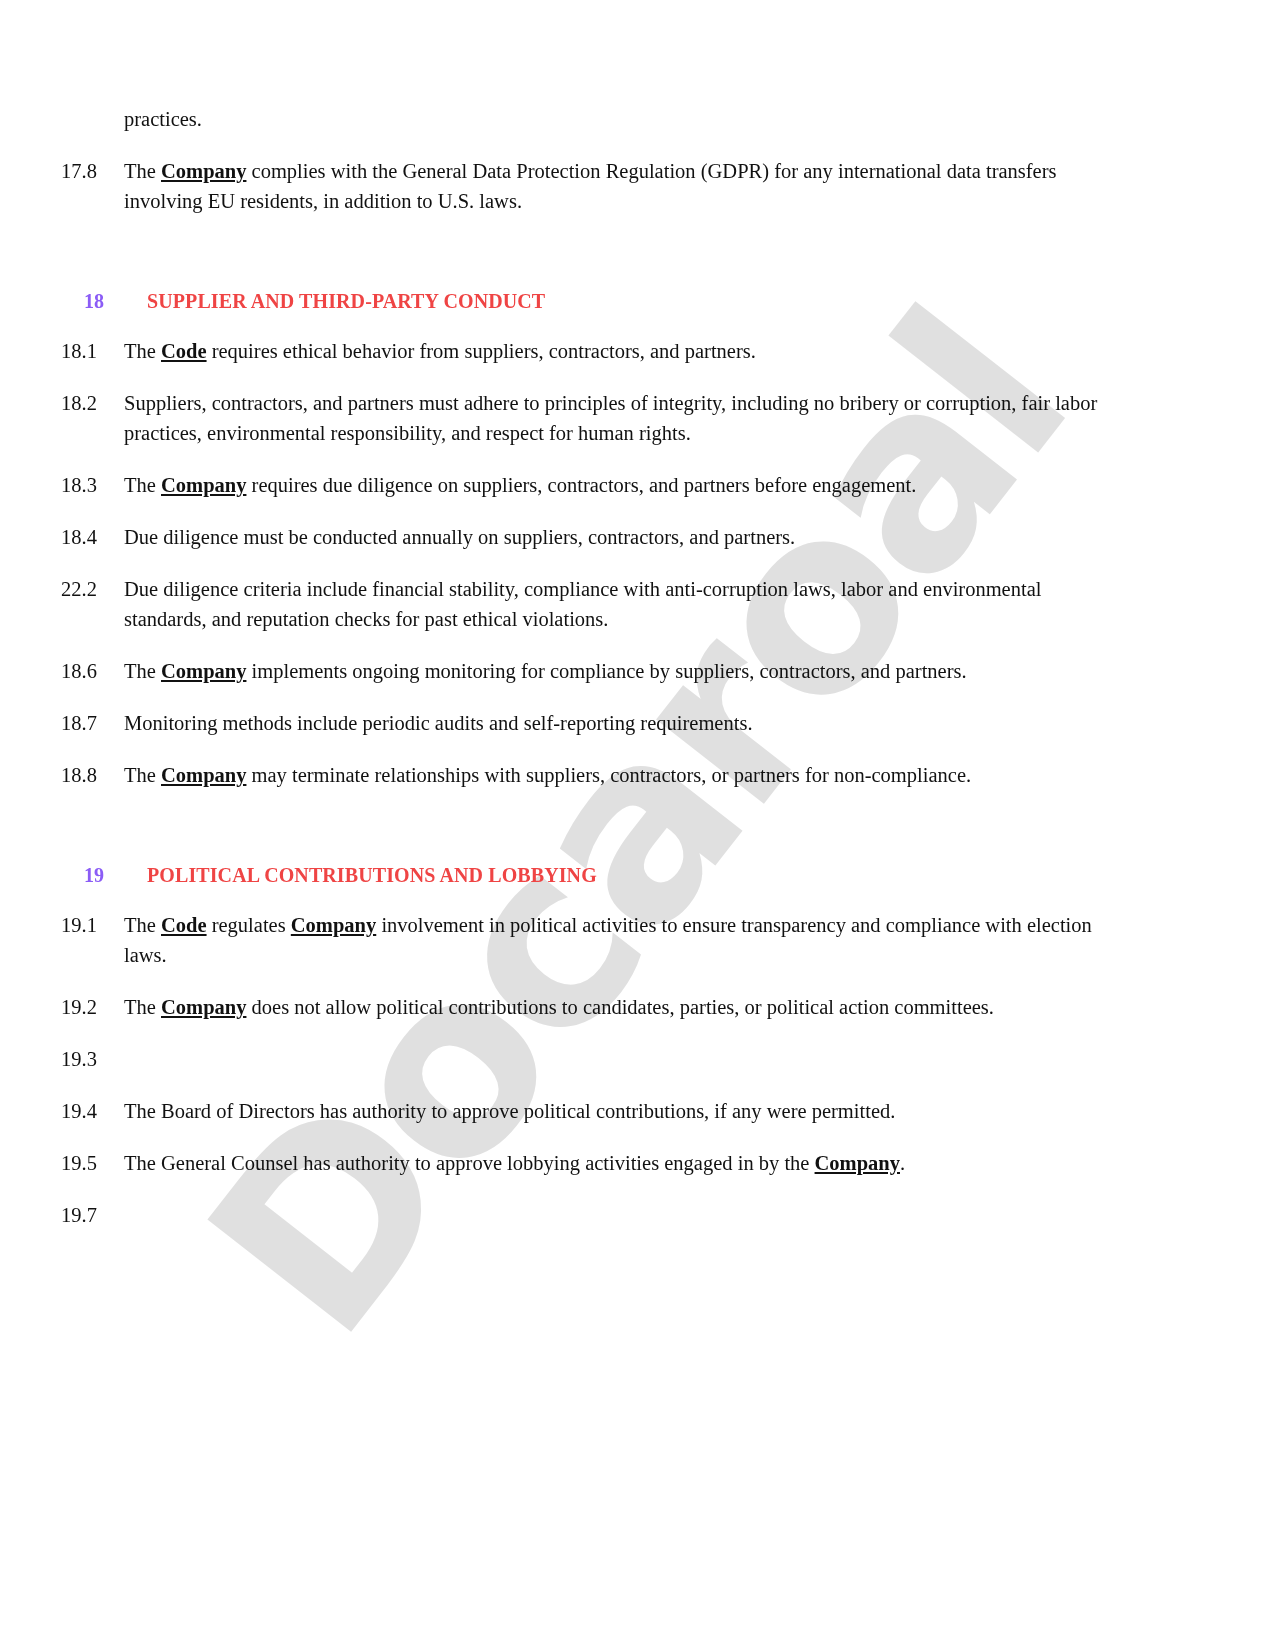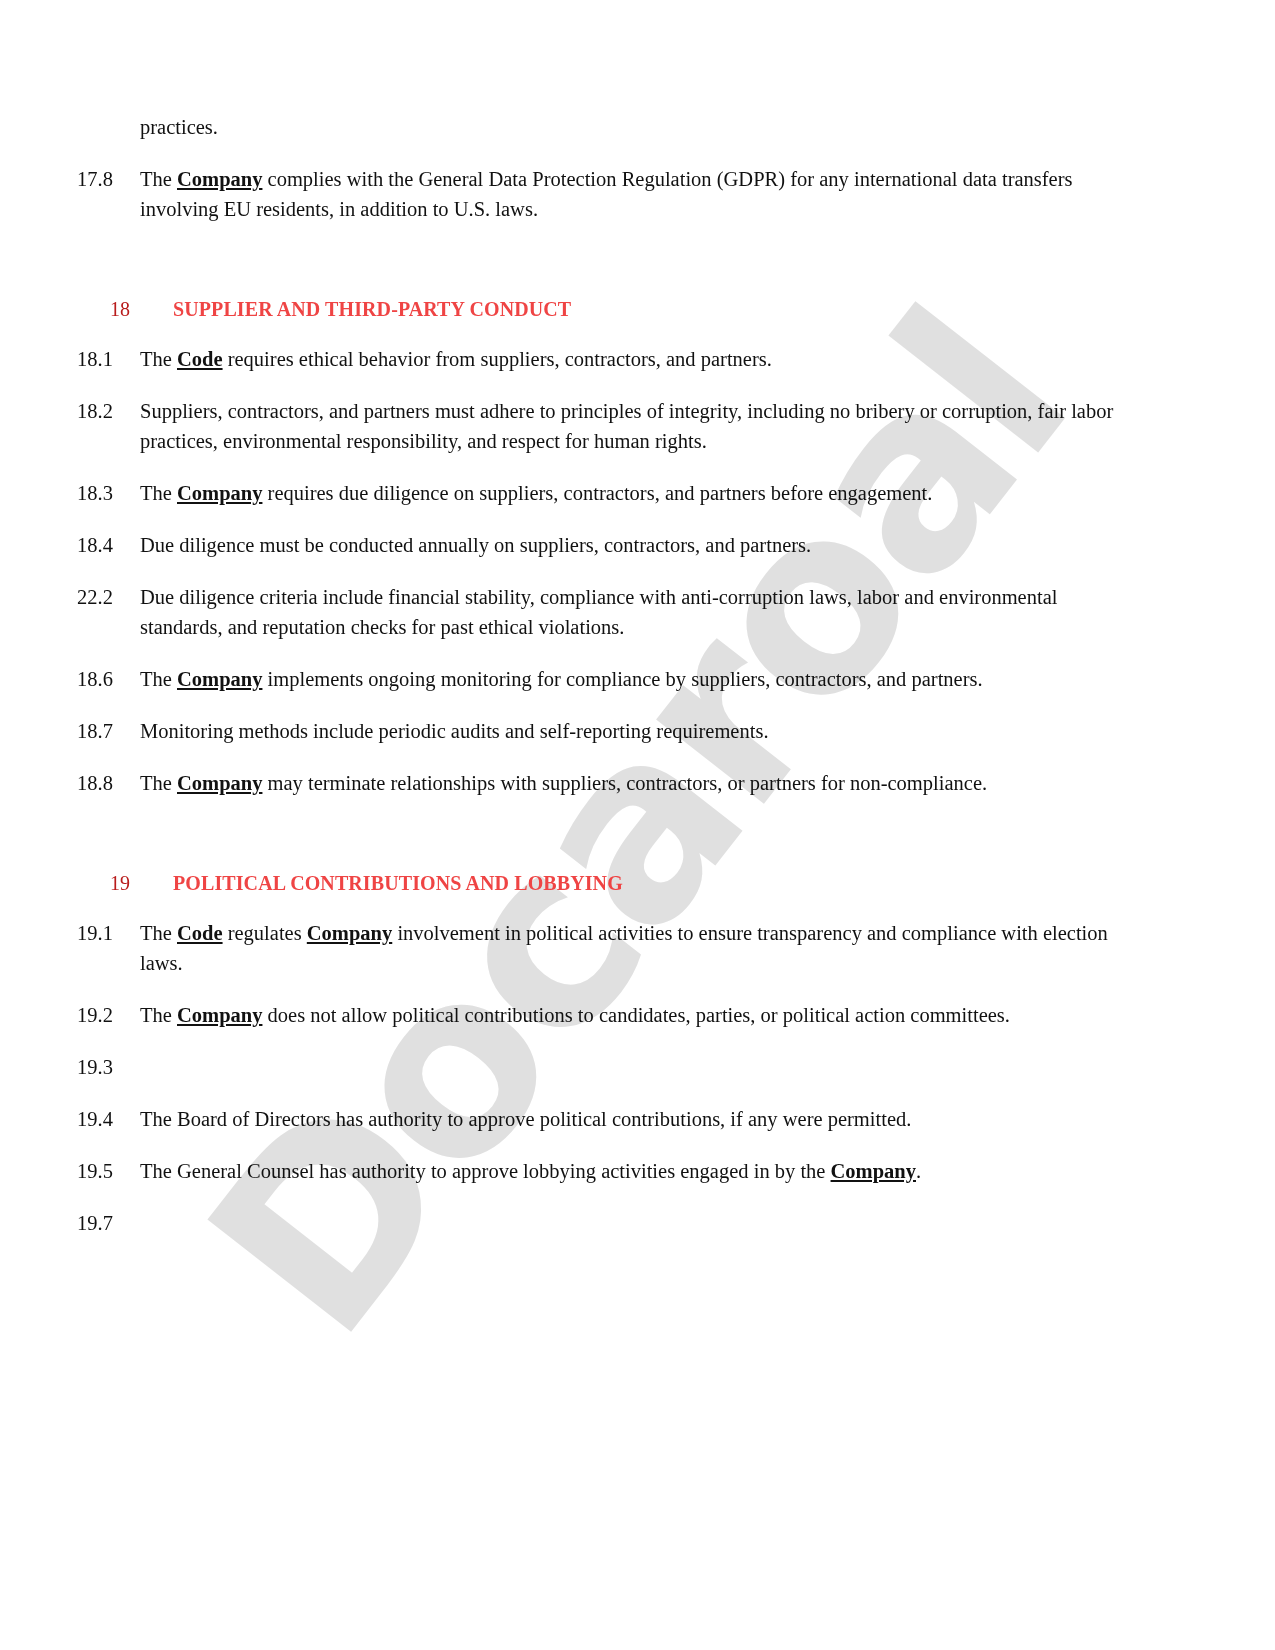--- a/index.html
+++ b/index.html
@@ -49,36 +49,36 @@
     color: #e0e0e0;
     white-space: nowrap;
     user-select: none;
     line-height: 1;
   }
 
   
   .content {
     position: absolute;
     left: 0;
-    top: 8px;
+    top: 0;
     width: 1275px;
     z-index: 2;
     padding-top: 104px;
   }
 
   .clause {
     display: flex;
     align-items: flex-start;
     margin: 0 0 22px 0;
     padding: 0;
   }
   .clause-num {
     width: 63px;
     flex: 0 0 63px;
-    margin-left: 77px;
+    margin-left: 61px;
     font-size: 20.5px;
     line-height: 30px;
     color: #111111;
     white-space: nowrap;
   }
   .clause-body {
     flex: 1 1 auto;
     margin-right: 155px;
     font-size: 20.5px;
     line-height: 30px;
@@ -97,25 +97,25 @@
 
   .section-heading {
     display: flex;
     align-items: flex-start;
     margin: 0;
     padding: 0;
   }
   .section-heading .sec-num {
     width: 63px;
     flex: 0 0 63px;
-    margin-left: 110px;
+    margin-left: 84px;
     font-size: 20px;
     line-height: 30px;
-    font-weight: 400;
-    color: #b91c1c;
+    font-weight: 700;
+    color: #8b5cf6;
   }
   .section-heading .sec-title {
     flex: 1 1 auto;
     margin-right: 120px;
     font-size: 20px;
     line-height: 30px;
     font-weight: 700;
     letter-spacing: 0.1px;
     color: #ef4444;
   }

